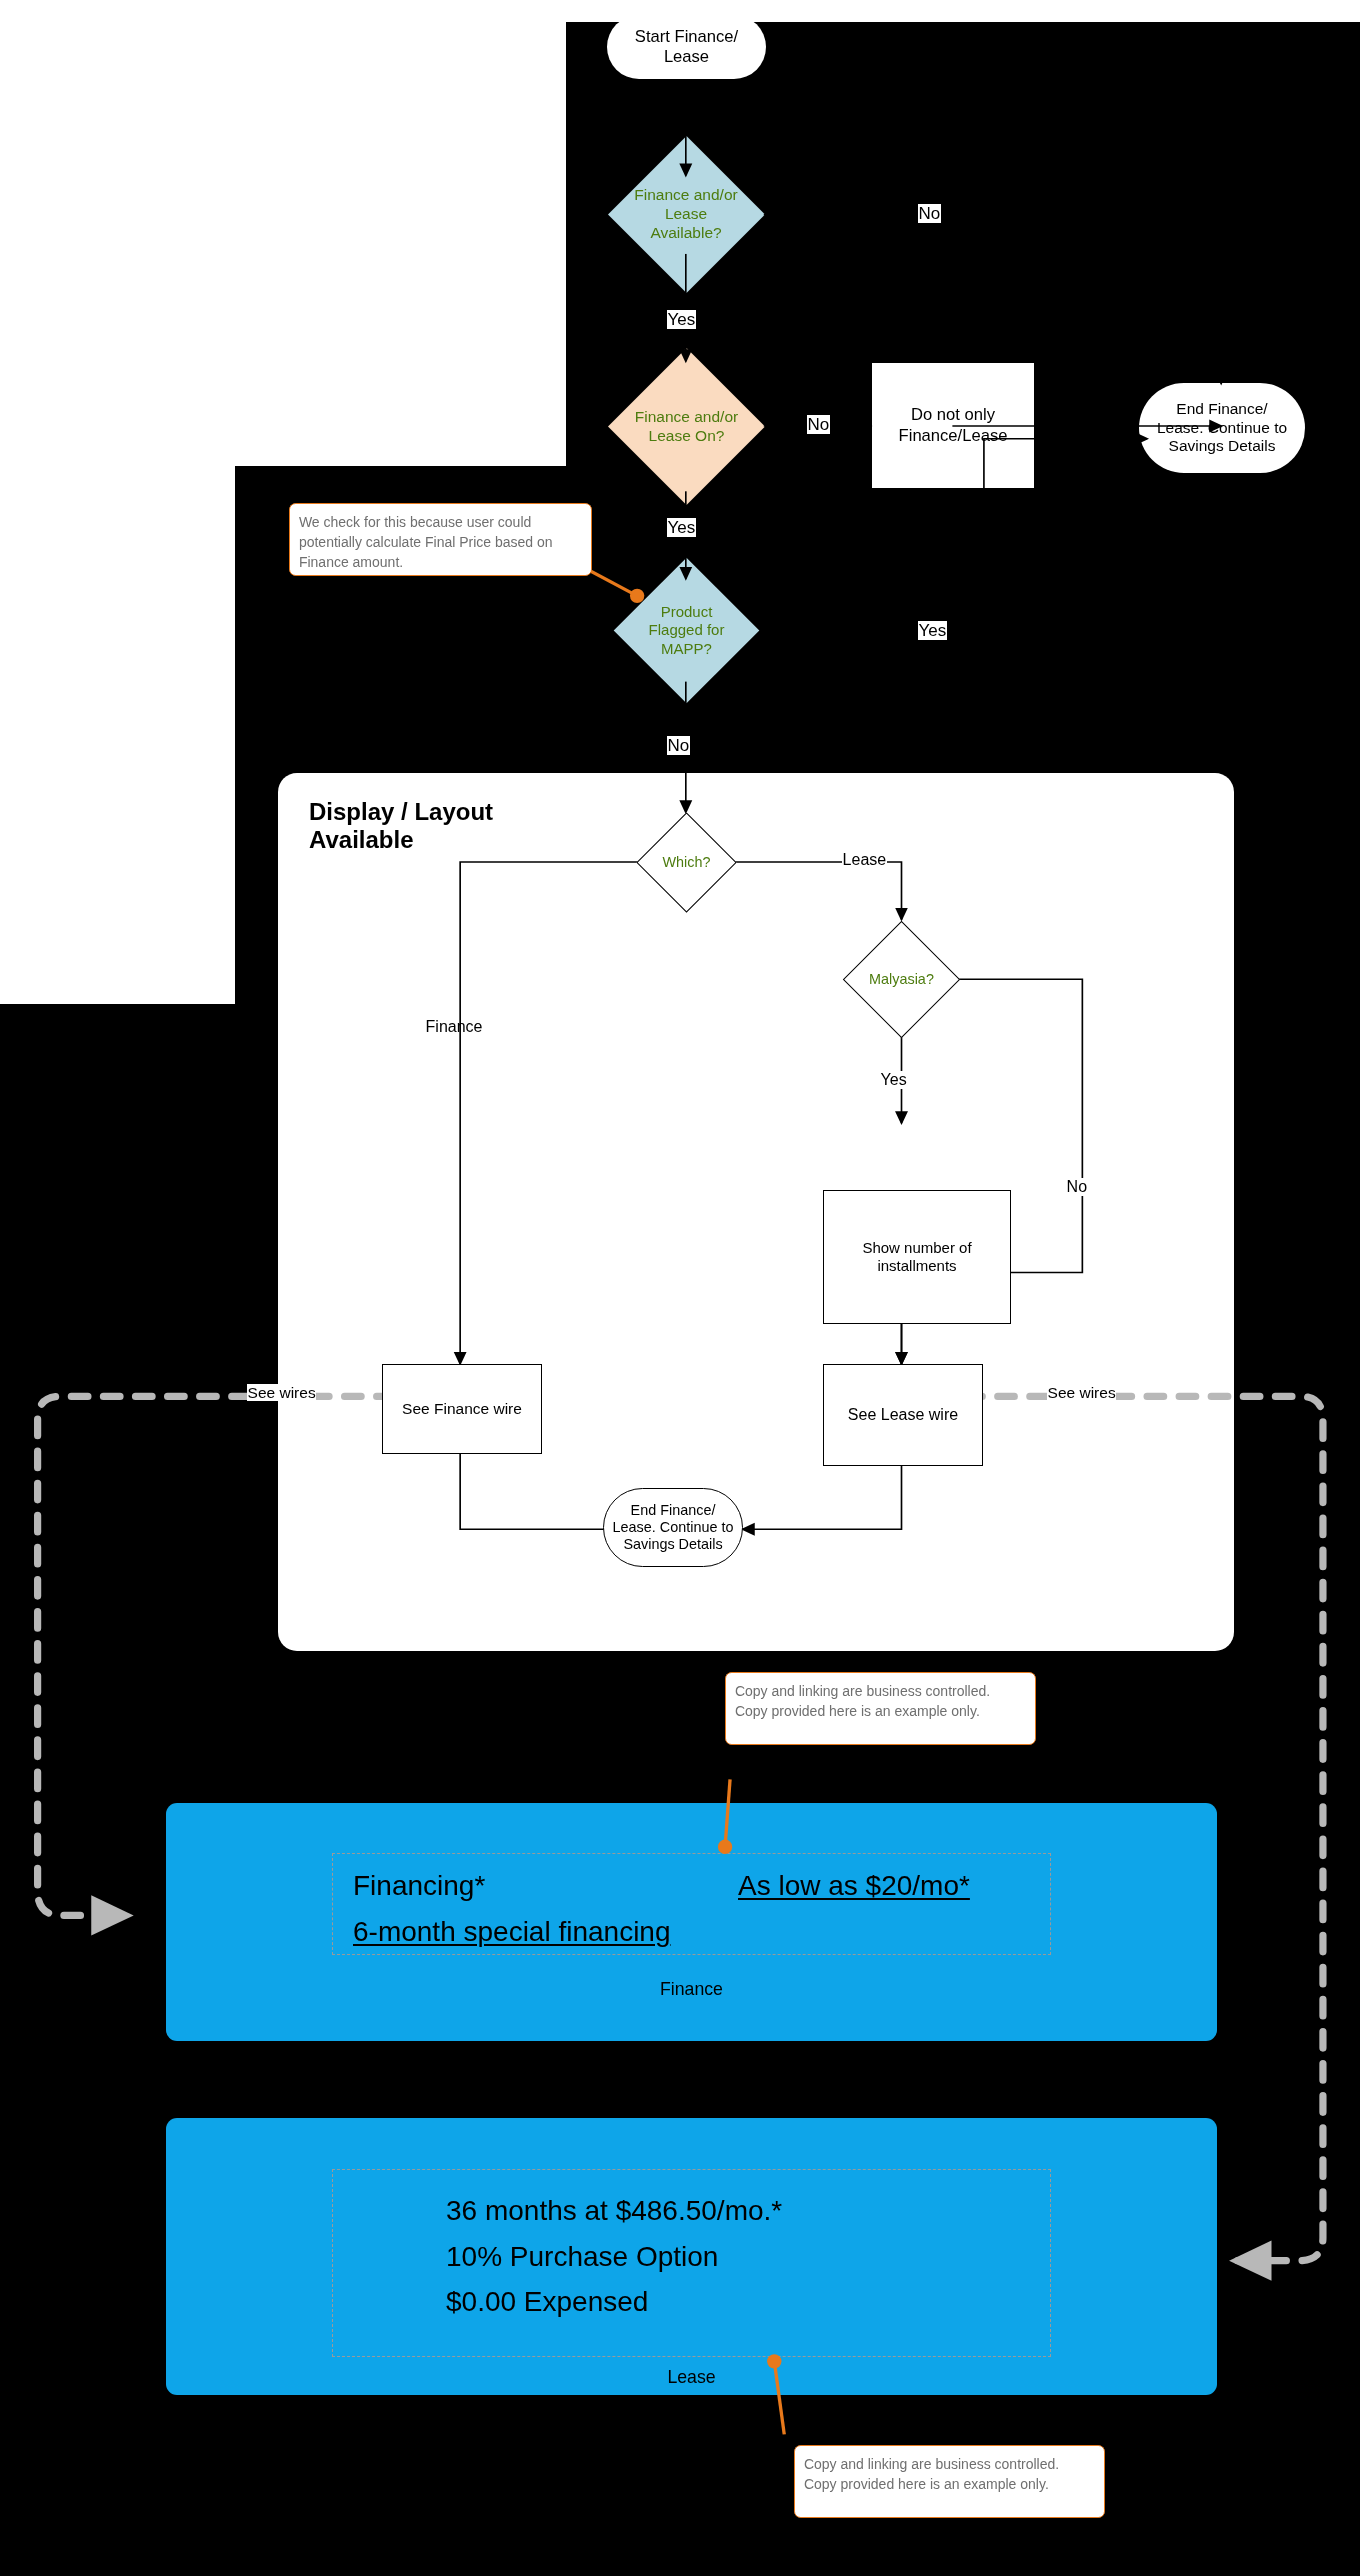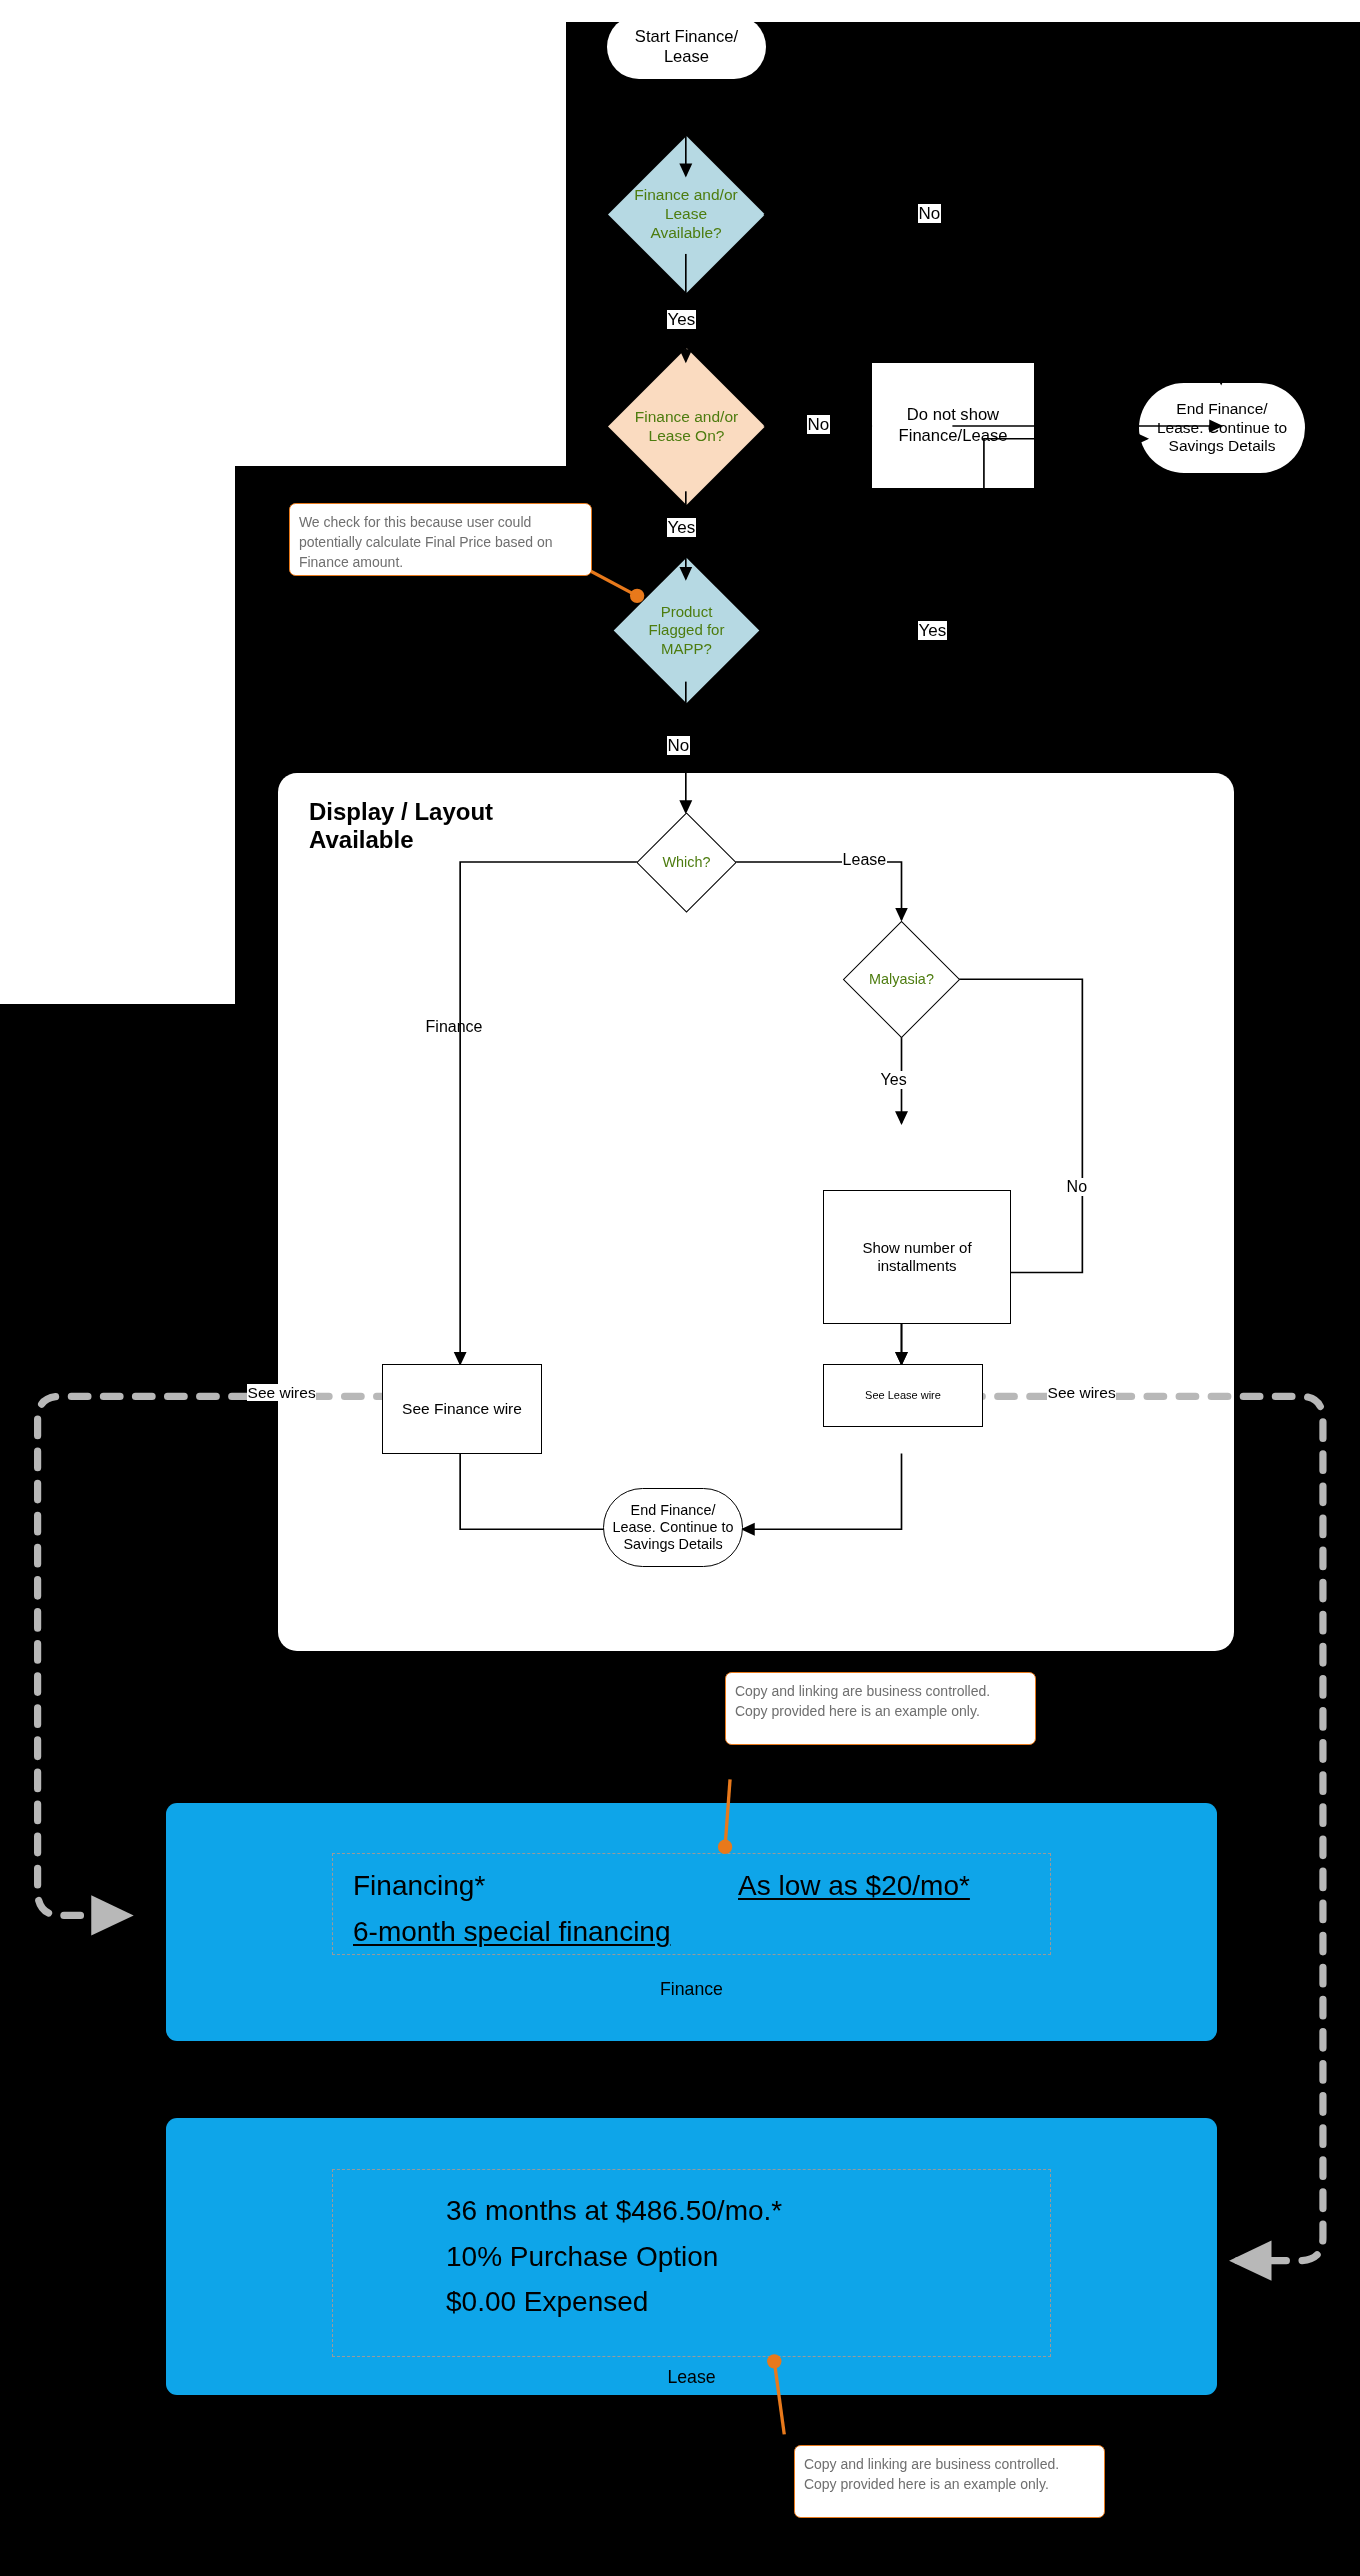--- a/index.html
+++ b/index.html
@@ -217,21 +217,21 @@
   </div>
 
   <div class="diamond" style="left:631px; top:371px; width:111px; height:111px;">
     <div class="dshape" style="background:#fadbc0;"></div>
     <div class="dlabel" style="font-size:15.5px; width:155px; left:-22px;">Finance and/or
 Lease On?</div>
   </div>
 
   <div class="node rect-outline" style="left:871px; top:362px; width:82px; height:0px;"></div>
   <div class="node rect" style="left:871px; top:362px; width:164px; height:127px; border:1.4px solid #000; font-size:16.6px;">
-    <span>Do not show
+    <span>Do not only
 Finance/Lease</span>
   </div>
 
   <div class="node terminator" style="left:1139px; top:383px; width:166px; height:90px; font-size:15.5px;">
     <span>End Finance/
 Lease. Continue to
 Savings Details</span>
   </div>
 
   <div class="diamond" style="left:635px; top:579px; width:103px; height:103px;">
@@ -269,21 +269,21 @@
 
   <div class="node rect" style="left:823px; top:1190px; width:188px; height:134px; border:1.4px solid #000; font-size:15px; z-index:4;">
     <span>Show number of
 installments</span>
   </div>
 
   <div class="node rect" style="left:382px; top:1364px; width:160px; height:90px; border:1.4px solid #000; font-size:15.5px; z-index:4;">
     <span>See Finance wire</span>
   </div>
 
-  <div class="node rect" style="left:823px; top:1364px; width:160px; height:63px; border:1.4px solid #000; font-size:11px; z-index:4;">
+  <div class="node rect" style="left:823px; top:1364px; width:160px; height:102px; border:1.4px solid #000; font-size:16px; z-index:4;">
     <span>See Lease wire</span>
   </div>
 
   <div class="node terminator" style="left:603px; top:1488px; width:140px; height:79px; border:1.4px solid #000; font-size:14.4px; z-index:4;">
     <span>End Finance/
 Lease. Continue to
 Savings Details</span>
   </div>
 
   <div class="edge-label plain" style="left:425px; top:1018px; font-size:16px;">Finance</div>

